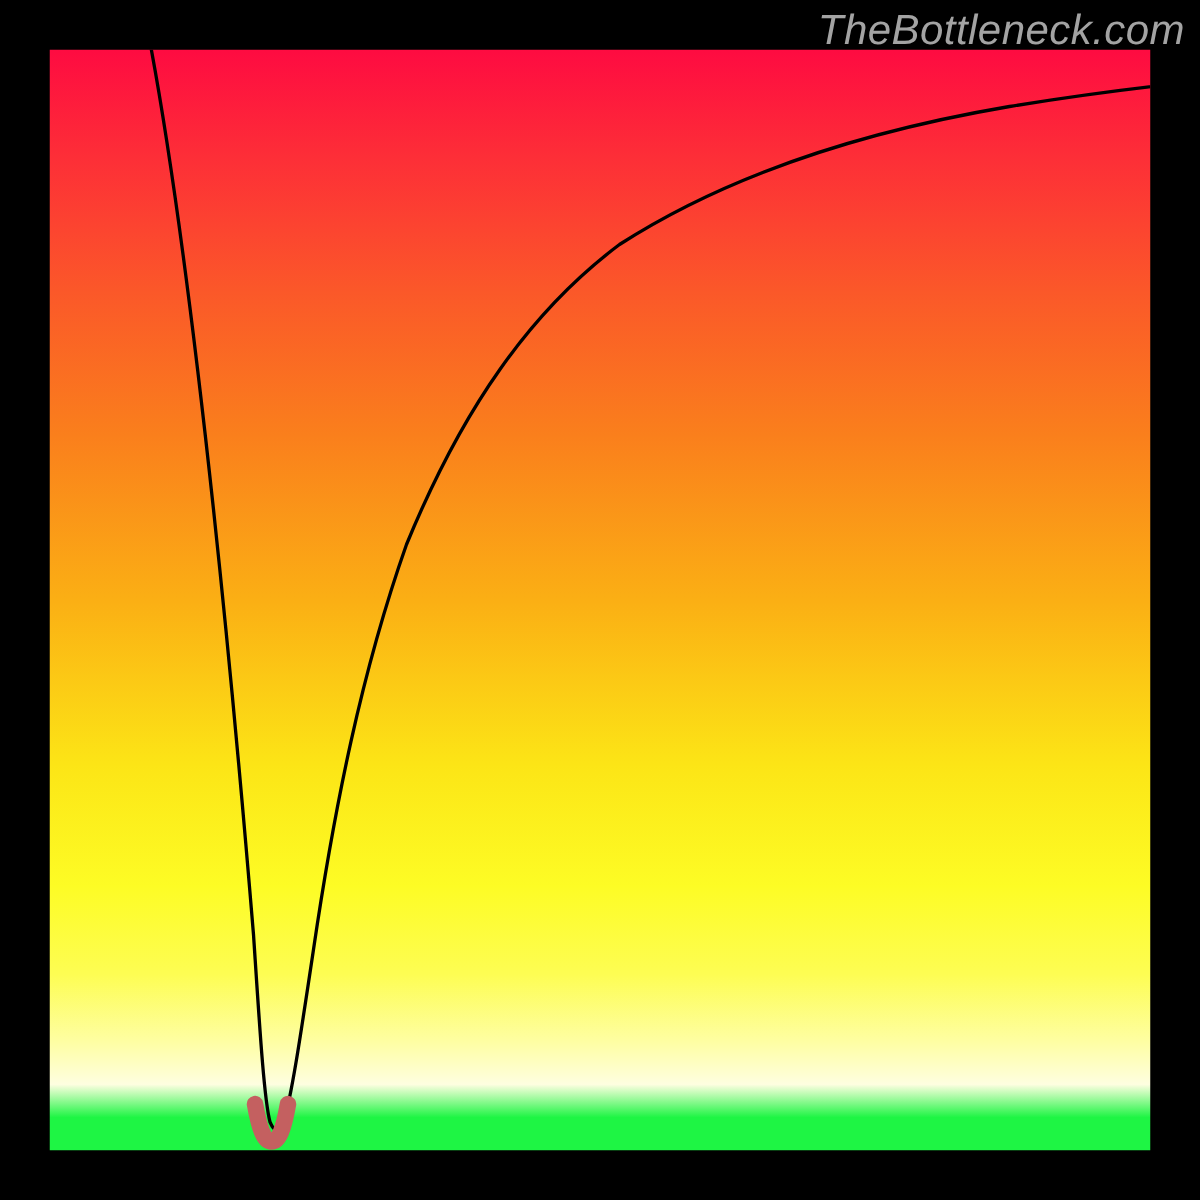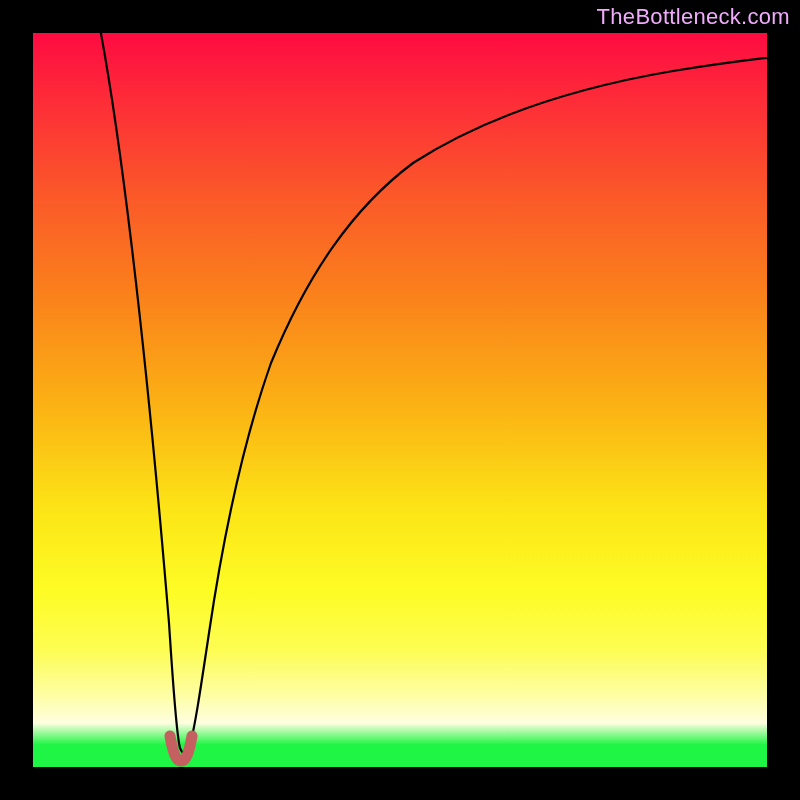--- a/index.html
+++ b/index.html
@@ -8,25 +8,26 @@
     height: 800px;
     background: #000;
     position: relative;
     overflow: hidden;
     font-family: Arial, Helvetica, sans-serif;
   }
   .watermark {
     position: absolute;
     top: 4px;
     right: 10px;
-    color: #f0abfc;
-    font-size: 22px;
+    color: #a3a3a3;
+    font-size: 28px;
     font-weight: 400;
     z-index: 20;
     letter-spacing: 0.3px;
+    font-style: italic;
   }
   .plot {
     position: absolute;
     left: 33px;
     top: 33px;
     width: 734px;
     height: 734px;
     overflow: hidden;
   }
   .gradient {

